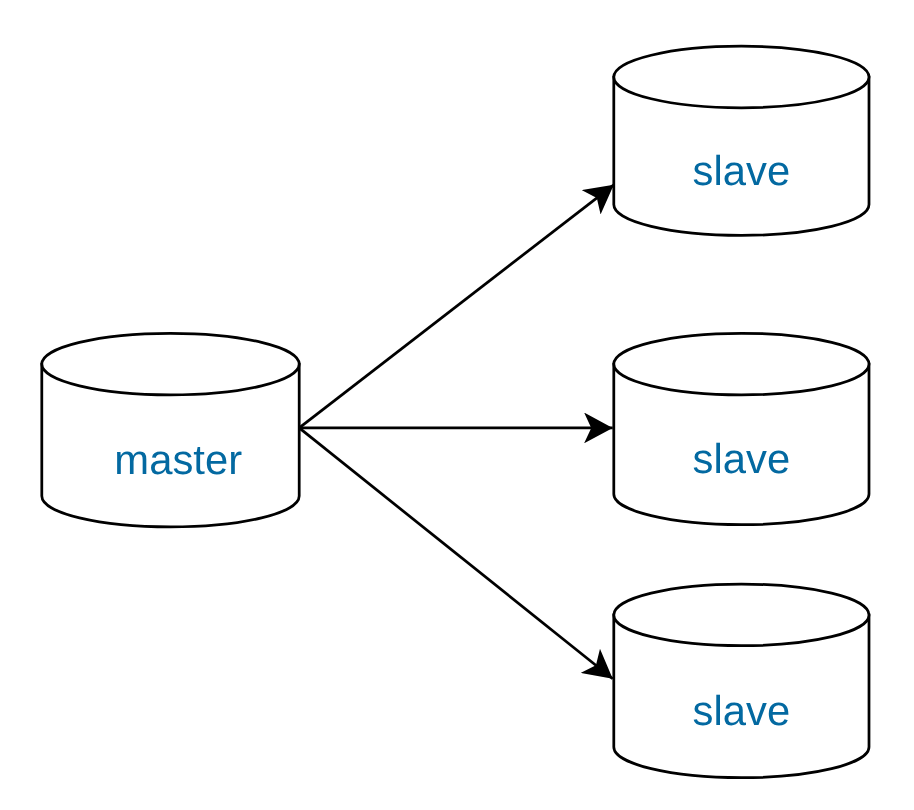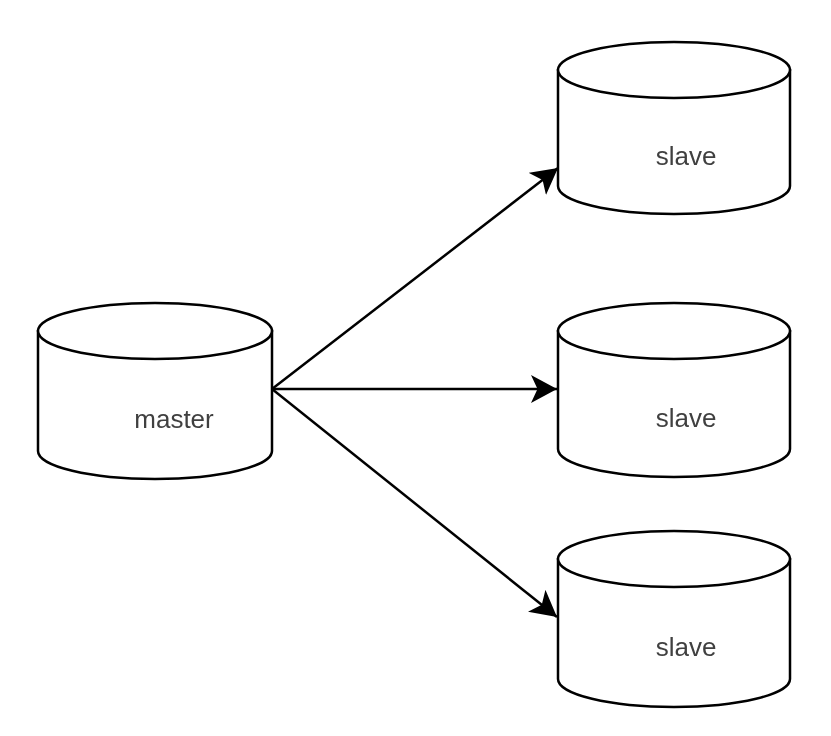--- a/index.html
+++ b/index.html
@@ -18,26 +18,25 @@
   .canvas svg {
     position: absolute;
     left: 0;
     top: 0;
   }
   .node-label {
     position: absolute;
     display: flex;
     align-items: center;
     justify-content: center;
-    font-size: 26px;
+    font-size: 38px;
     line-height: 1;
-    color: #404040;
+    color: #0369a1;
     white-space: nowrap;
     pointer-events: none;
-    margin-left: 12px;
   }
   .node-shape {
     fill: #ffffff;
     stroke: #000000;
     stroke-width: 2.5;
   }
   .edge-line {
     fill: none;
     stroke: #000000;
     stroke-width: 2.5;

